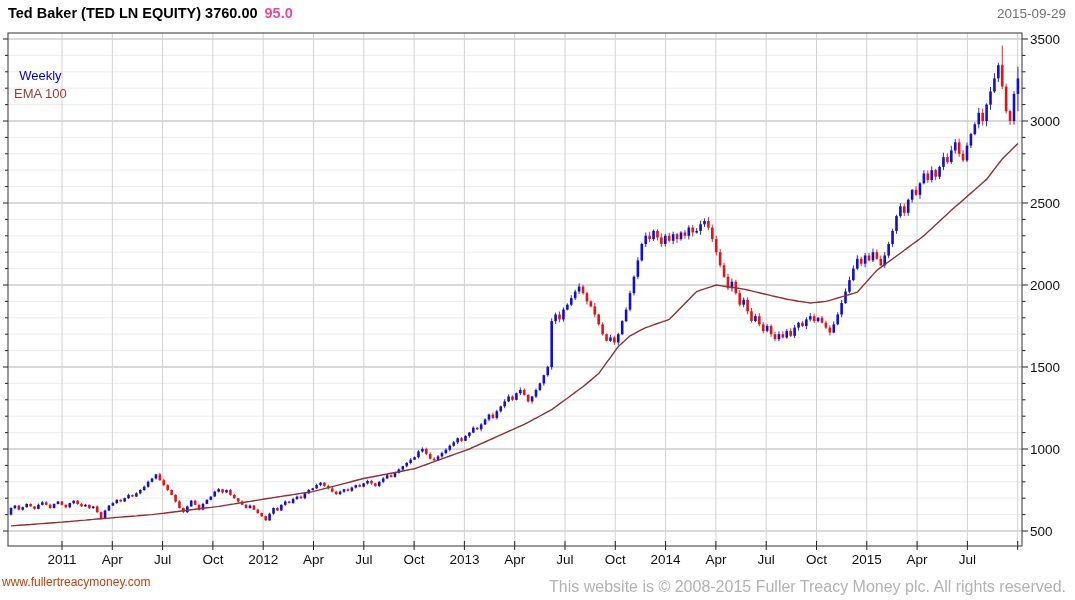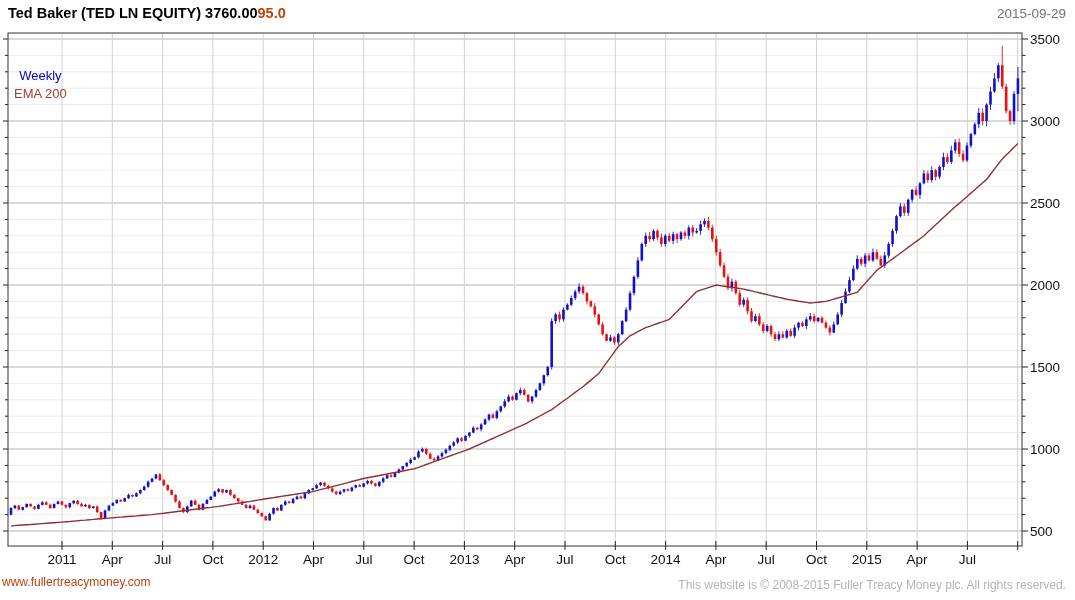--- a/index.html
+++ b/index.html
@@ -1,26 +1,26 @@
 <!DOCTYPE html>
 <html><head>
 <meta charset="utf-8">
 <style>
   html,body{margin:0;padding:0;background:#ffffff;}
   body{width:1075px;height:600px;position:relative;overflow:hidden;
        font-family:"Liberation Sans",sans-serif;-webkit-font-smoothing:none;}
   #header{position:absolute;top:5px;left:8px;font-size:14.5px;font-weight:bold;color:#000;}
-  #chg{color:#c2410c;}
+  #chg{color:#ec4899;margin-left:7px;}
   #date{position:absolute;top:6px;right:9px;font-size:13.5px;color:#737373;font-weight:normal;}
   #chartwrap{position:absolute;left:0;top:30px;width:1075px;height:545px;}
   #legend{position:absolute;left:14px;top:37px;font-size:13px;line-height:18px;}
   #legend .lg1{color:#0000cc;text-align:center;}
   #legend .lg2{color:#a03c32;}
   #sitelink{position:absolute;left:2px;top:575px;font-size:12px;color:#c2410c;cursor:pointer;}
-  #copyright{position:absolute;right:9px;top:578px;font-size:12px;color:#b3b3b3;text-align:right;}
+  #copyright{position:absolute;right:9px;top:578px;font-size:16px;color:#b3b3b3;text-align:right;}
   svg text{font-family:"Liberation Sans",sans-serif;}
 </style>
 </head>
 <body>
 
 <div id="header"><span>Ted Baker (TED LN EQUITY) 3760.00</span><span id="chg">95.0</span></div>
 <div id="date">2015-09-29</div>
 
 <div id="chartwrap">
   <svg id="plot" width="1075" height="545" viewBox="0 0 1075 545">
@@ -697,18 +697,18 @@
       <rect x="1008.79" y="81.2" width="2.6" height="9.8" fill="#e81010"></rect>
       <line x1="1014.01" x2="1014.01" y1="61.2" y2="94.6" stroke="#1111cc" stroke-width="0.9"></line>
       <rect x="1012.71" y="63.9" width="2.6" height="27.1" fill="#1111cc"></rect>
       <line x1="1017.93" x2="1017.93" y1="36.9" y2="81.2" stroke="#1111cc" stroke-width="0.9"></line>
       <rect x="1016.63" y="48.4" width="2.6" height="15.6" fill="#1111cc"></rect>
       <path d="M11.0 495.9L14.9 495.6L18.8 495.3L22.8 495.0L26.7 494.7L30.6 494.5L34.5 494.2L38.4 493.9L42.3 493.6L46.3 493.3L50.2 493.0L54.1 492.7L58.0 492.4L61.9 492.1L65.9 491.8L69.8 491.5L73.7 491.1L77.6 490.8L81.5 490.4L85.4 490.1L89.4 489.7L93.3 489.4L97.2 489.0L101.1 488.7L105.0 488.4L109.0 488.1L112.9 487.8L116.8 487.4L120.7 487.1L124.6 486.8L128.5 486.5L132.5 486.2L136.4 485.9L140.3 485.5L144.2 485.2L148.1 484.9L152.0 484.6L156.0 484.1L159.9 483.6L163.8 483.2L167.7 482.7L171.6 482.2L175.6 481.7L179.5 481.2L183.4 480.7L187.3 480.3L191.2 479.8L195.1 479.3L199.1 478.8L203.0 478.3L206.9 477.8L210.8 477.4L214.7 476.9L218.7 476.4L222.6 475.8L226.5 475.1L230.4 474.5L234.3 473.9L238.2 473.2L242.2 472.6L246.1 472.0L250.0 471.4L253.9 470.7L257.8 470.1L261.8 469.5L265.7 468.8L269.6 468.2L273.5 467.6L277.4 467.0L281.3 466.4L285.3 465.8L289.2 465.2L293.1 464.6L297.0 464.0L300.9 463.4L304.9 462.8L308.8 462.2L312.7 461.6L316.6 460.6L320.5 459.6L324.4 458.6L328.4 457.6L332.3 456.6L336.2 455.6L340.1 454.6L344.0 453.6L347.9 452.6L351.9 451.5L355.8 450.5L359.7 449.5L363.6 448.5L367.5 447.8L371.5 447.0L375.4 446.2L379.3 445.5L383.2 444.7L387.1 444.0L391.0 443.2L395.0 442.5L398.9 441.7L402.8 441.0L406.7 440.2L410.6 439.4L414.6 438.7L418.5 437.3L422.4 435.9L426.3 434.5L430.2 433.1L434.1 431.7L438.1 430.2L442.0 428.8L445.9 427.4L449.8 426.0L453.7 424.6L457.7 423.2L461.6 421.8L465.5 420.4L469.4 419.0L473.3 417.2L477.2 415.5L481.2 413.7L485.1 412.0L489.0 410.2L492.9 408.5L496.8 406.7L500.8 404.9L504.7 403.2L508.6 401.4L512.5 399.7L516.4 397.9L520.3 396.2L524.3 394.4L528.2 392.3L532.1 390.2L536.0 388.1L539.9 386.0L543.8 383.9L547.8 381.7L551.7 379.6L555.6 376.8L559.5 373.9L563.4 371.0L567.4 368.2L571.3 365.3L575.2 362.4L579.1 359.5L583.0 356.7L586.9 353.4L590.9 350.1L594.8 346.8L598.7 343.6L602.6 338.1L606.5 332.7L610.5 327.3L614.4 321.9L618.3 316.5L622.2 312.9L626.1 309.4L630.0 305.8L634.0 303.8L637.9 301.7L641.8 299.7L645.7 297.6L649.6 296.3L653.6 294.9L657.5 293.5L661.4 292.2L665.3 290.8L669.2 289.4L673.1 285.5L677.1 281.5L681.0 277.5L684.9 273.5L688.8 269.5L692.7 265.5L696.6 261.6L700.6 260.2L704.5 258.9L708.4 257.6L712.3 256.3L716.2 255.0L720.2 255.6L724.1 256.2L728.0 256.8L731.9 257.3L735.8 257.9L739.7 258.5L743.7 259.1L747.6 260.0L751.5 260.9L755.4 261.9L759.3 262.8L763.3 263.7L767.2 264.6L771.1 265.6L775.0 266.5L778.9 267.4L782.8 268.3L786.8 269.3L790.7 269.9L794.6 270.5L798.5 271.2L802.4 271.8L806.4 272.4L810.3 273.0L814.2 272.6L818.1 272.2L822.0 271.8L825.9 271.4L829.9 270.3L833.8 269.1L837.7 268.0L841.6 266.8L845.5 265.7L849.5 264.5L853.4 263.4L857.3 262.2L861.2 257.8L865.1 253.4L869.0 249.0L873.0 244.6L876.9 240.2L880.8 237.4L884.7 234.6L888.6 231.7L892.6 228.9L896.5 226.0L900.4 223.2L904.3 220.3L908.2 217.4L912.1 214.5L916.1 211.6L920.0 208.7L923.9 205.8L927.8 202.1L931.7 198.5L935.6 194.8L939.6 191.2L943.5 187.5L947.4 183.9L951.3 180.2L955.2 176.8L959.2 173.4L963.1 169.9L967.0 166.5L970.9 163.1L974.8 159.7L978.7 156.2L982.7 152.8L986.6 149.4L990.5 144.3L994.4 139.1L998.3 134.0L1002.3 128.9L1006.2 125.0L1010.1 121.2L1014.0 117.3L1017.9 113.5" fill="none" stroke="#8f3134" stroke-width="1.4"></path>
       <rect x="8" y="3" width="1014" height="513" fill="none" stroke="#333333" stroke-width="1"></rect>
     </svg>
   <div id="legend">
     <div class="lg1">Weekly</div>
-    <div class="lg2">EMA 200</div>
+    <div class="lg2">EMA 100</div>
   </div>
 </div>
 
 <a id="sitelink">www.fullertreacymoney.com</a>
 <div id="copyright">This website is © 2008-2015 Fuller Treacy Money plc. All rights reserved.</div>
 
 </body></html>

